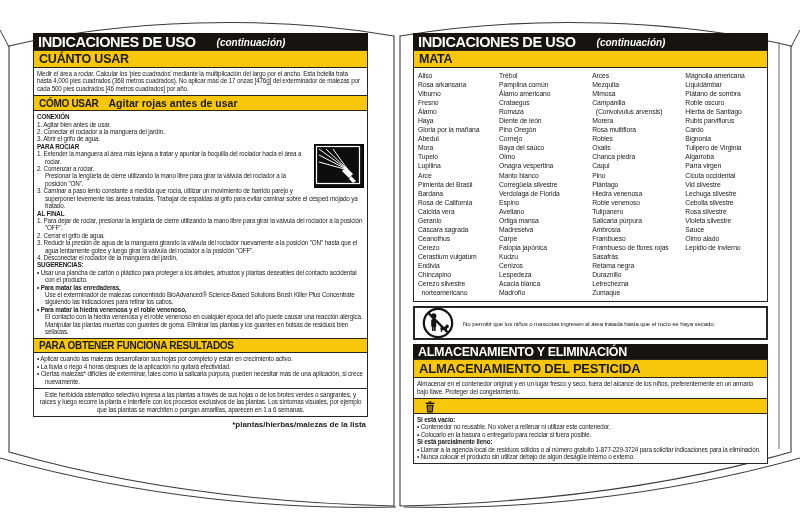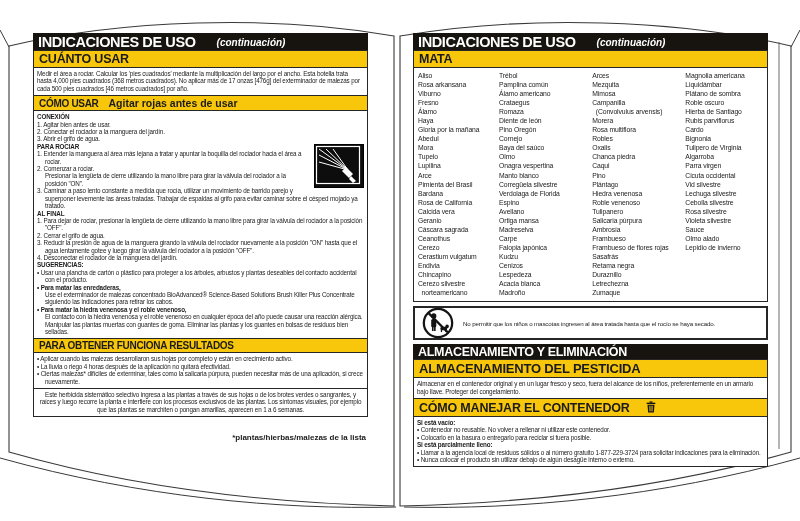--- a/index.html
+++ b/index.html
@@ -24,21 +24,21 @@
   .box{padding:2px 3px 3px;}
   .small{font-size:6.3px;line-height:7.4px;letter-spacing:-0.15px;}
   .sh{font-weight:bold;}
   .hang{padding-left:8px;text-indent:-8px;}
   .ind{text-indent:0;}
   p.small{margin:0;}
 
   .spray-wrap{float:right;width:48px;height:42px;background:#0d0d0d;border:1px solid #000;
               margin:1px 0 2px 5px;}
   .center{text-align:center;}
-  .footnote{font-size:8px;font-weight:bold;text-align:right;margin-top:16px;padding-right:2px;}
+  .footnote{font-size:8px;font-weight:bold;text-align:right;margin-top:3px;padding-right:2px;}
 
   .cols{display:flex;padding:3px 4px 4px;}
   .col1{width:23.5%;} .col2{width:27%;} .col3{width:27%;} .col4{width:22.5%;}
   .plant{font-size:6.8px;line-height:9.05px;letter-spacing:-0.1px;white-space:pre;overflow:hidden;}
 
   .caution{margin-top:4px;border:2px solid #262626;display:flex;align-items:center;gap:8px;
            padding:3px 6px;background:#fff;height:34px;box-sizing:border-box;}
   .caution-text{font-size:6.2px;letter-spacing:-0.15px;white-space:nowrap;}
 
   .blackbar2{margin-top:4px;background:var(--bar,#17130f);height:16px;display:flex;align-items:center;padding:0 5px;}
@@ -292,21 +292,20 @@
       <div class="bar-y">
         <span class="t-sm">ALMACENAMIENTO DEL PESTICIDA</span>
       </div>
       <div class="box">
         <p class="small">Almacenar en el contenedor original y en un lugar fresco y seco, fuera del alcance de los niños, preferentemente en un armario bajo llave. Proteger del congelamiento.</p>
       </div>
     </section>
 
     <section class="sect">
       <div class="bar-y">
-        <span class="t-md">CÓMO MANEJAR EL CONTENEDOR</span>
         <svg class="trash" width="10" height="12" viewBox="0 0 12 14">
           <rect x="4.3" y="0.3" width="3.4" height="1.6" fill="#141414"></rect>
           <rect x="0.8" y="1.8" width="10.4" height="1.6" fill="#141414"></rect>
           <path d="M1.8 4.2 H10.2 L9.4 13.5 H2.6 Z" fill="#141414"></path>
           <line x1="4.4" y1="5.5" x2="4.6" y2="12.2" stroke="#f8c70b" stroke-width="0.9"></line>
           <line x1="6" y1="5.5" x2="6" y2="12.2" stroke="#f8c70b" stroke-width="0.9"></line>
           <line x1="7.6" y1="5.5" x2="7.4" y2="12.2" stroke="#f8c70b" stroke-width="0.9"></line>
         </svg>
       </div>
       <div class="box">

